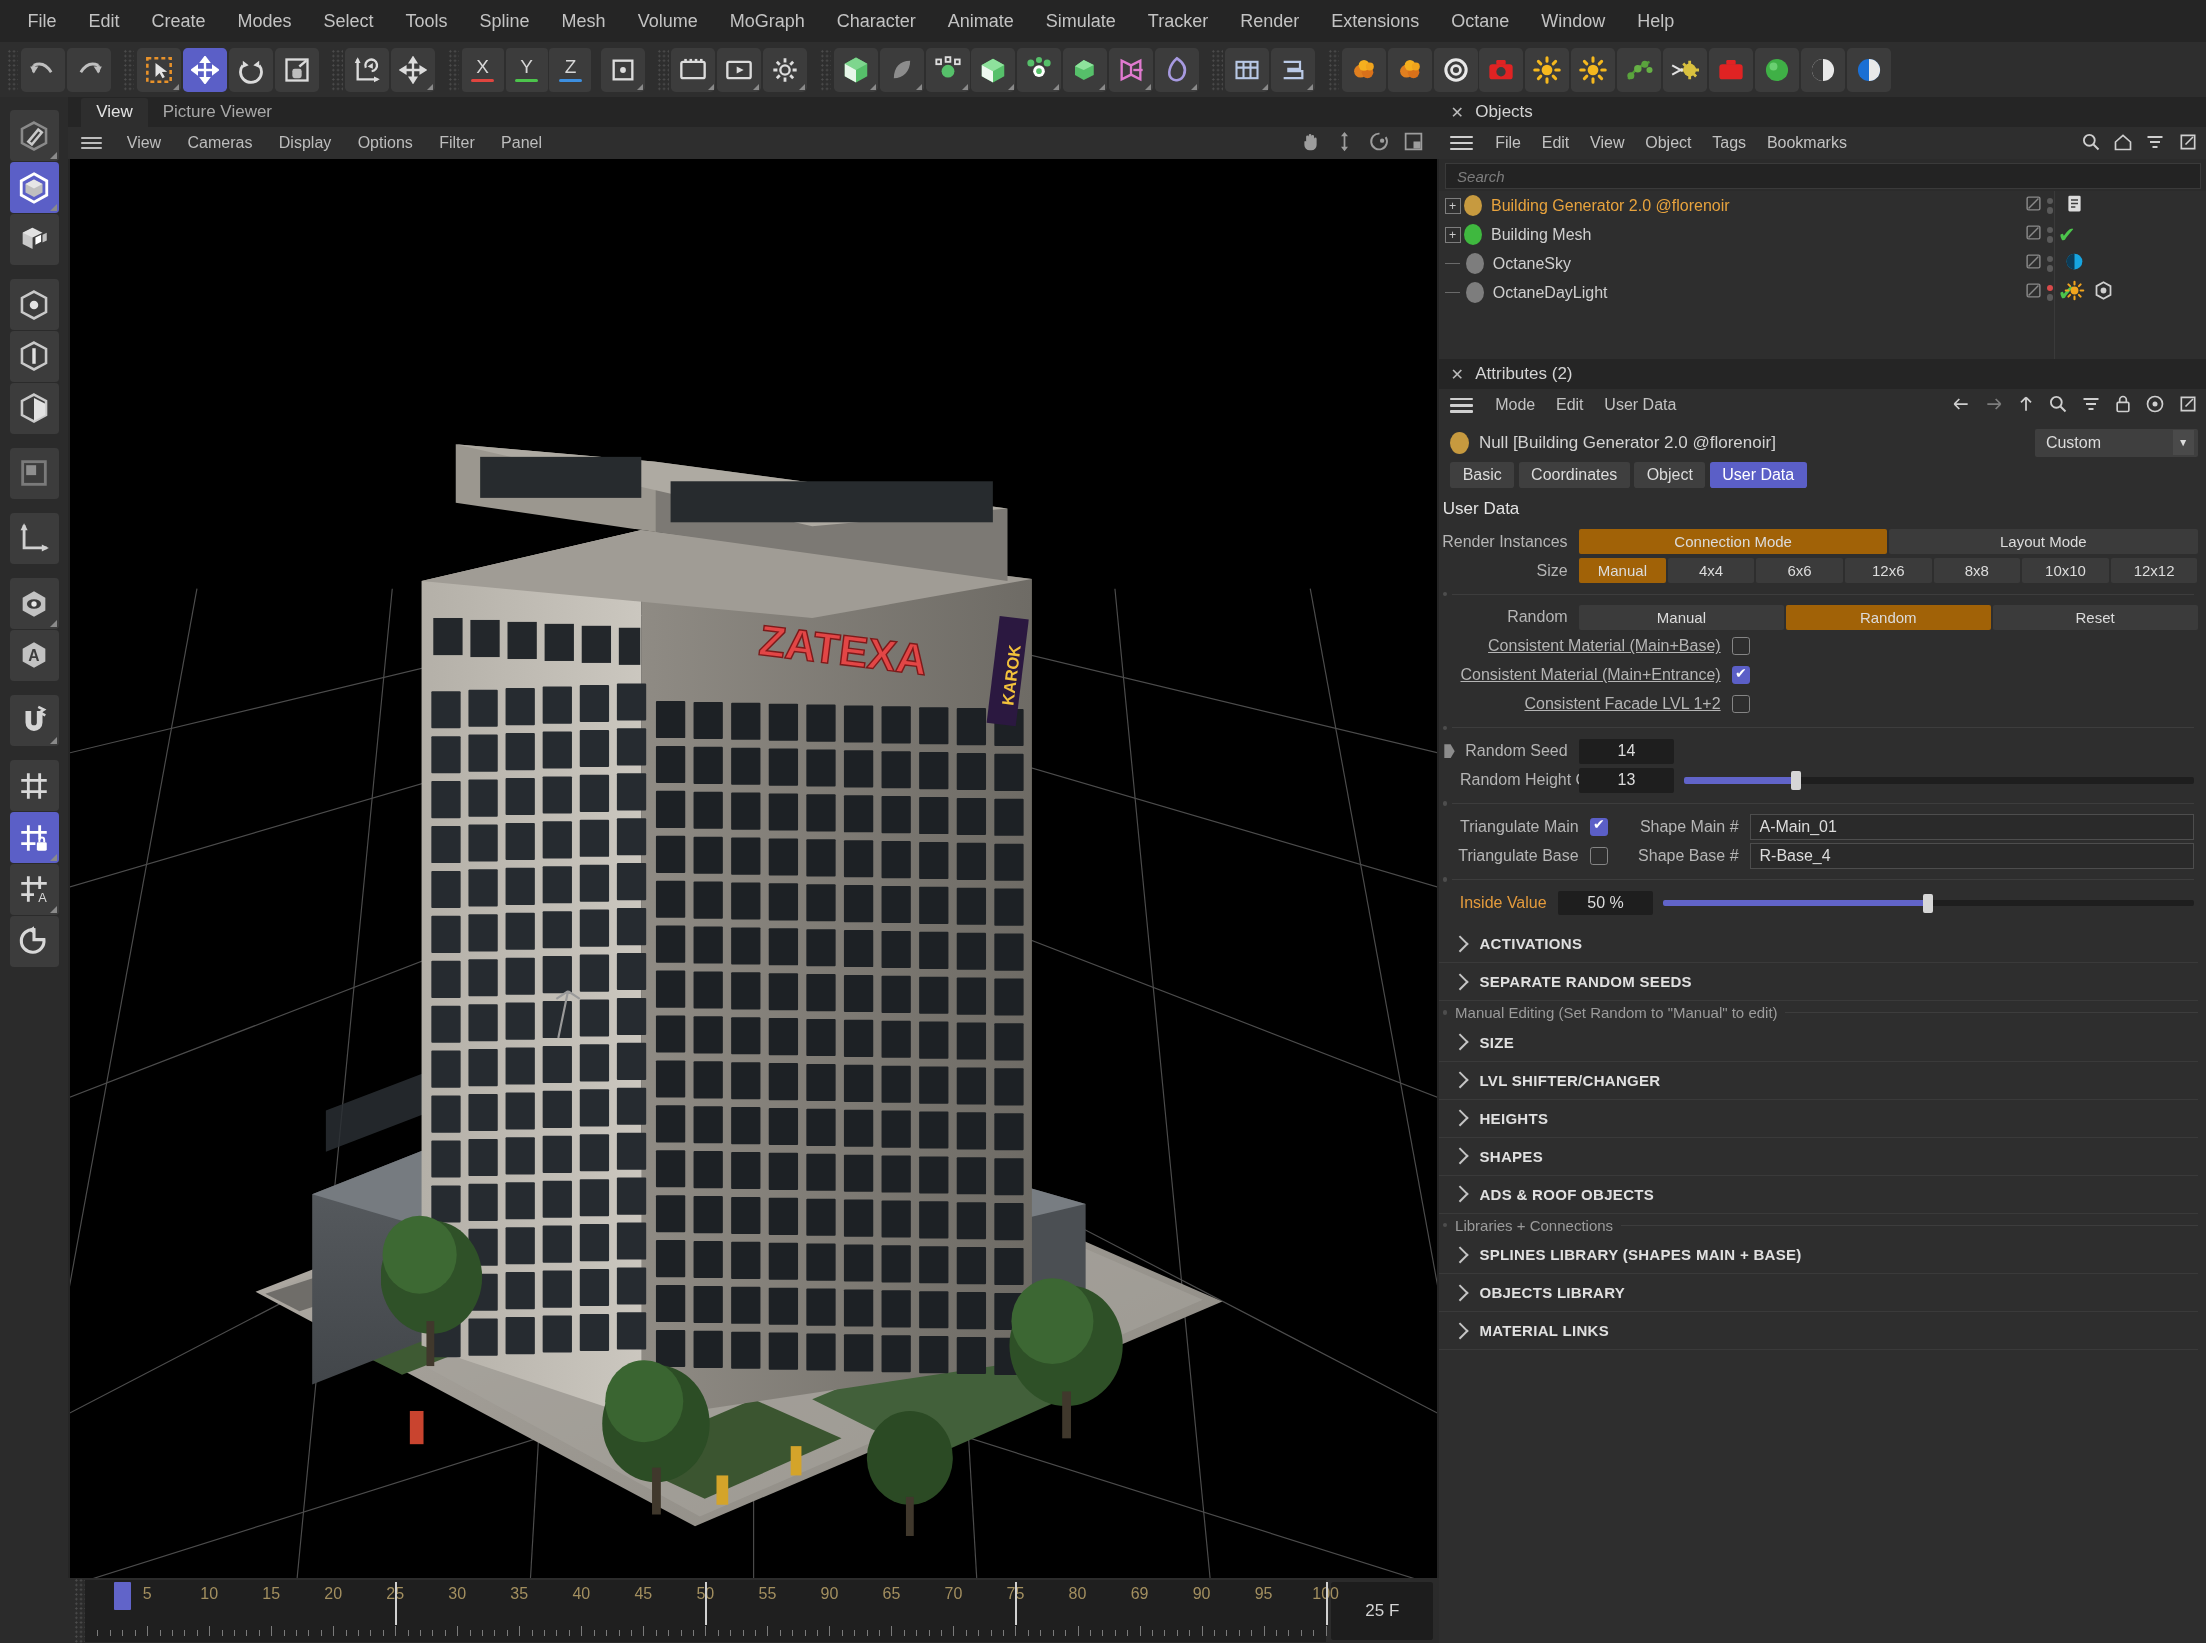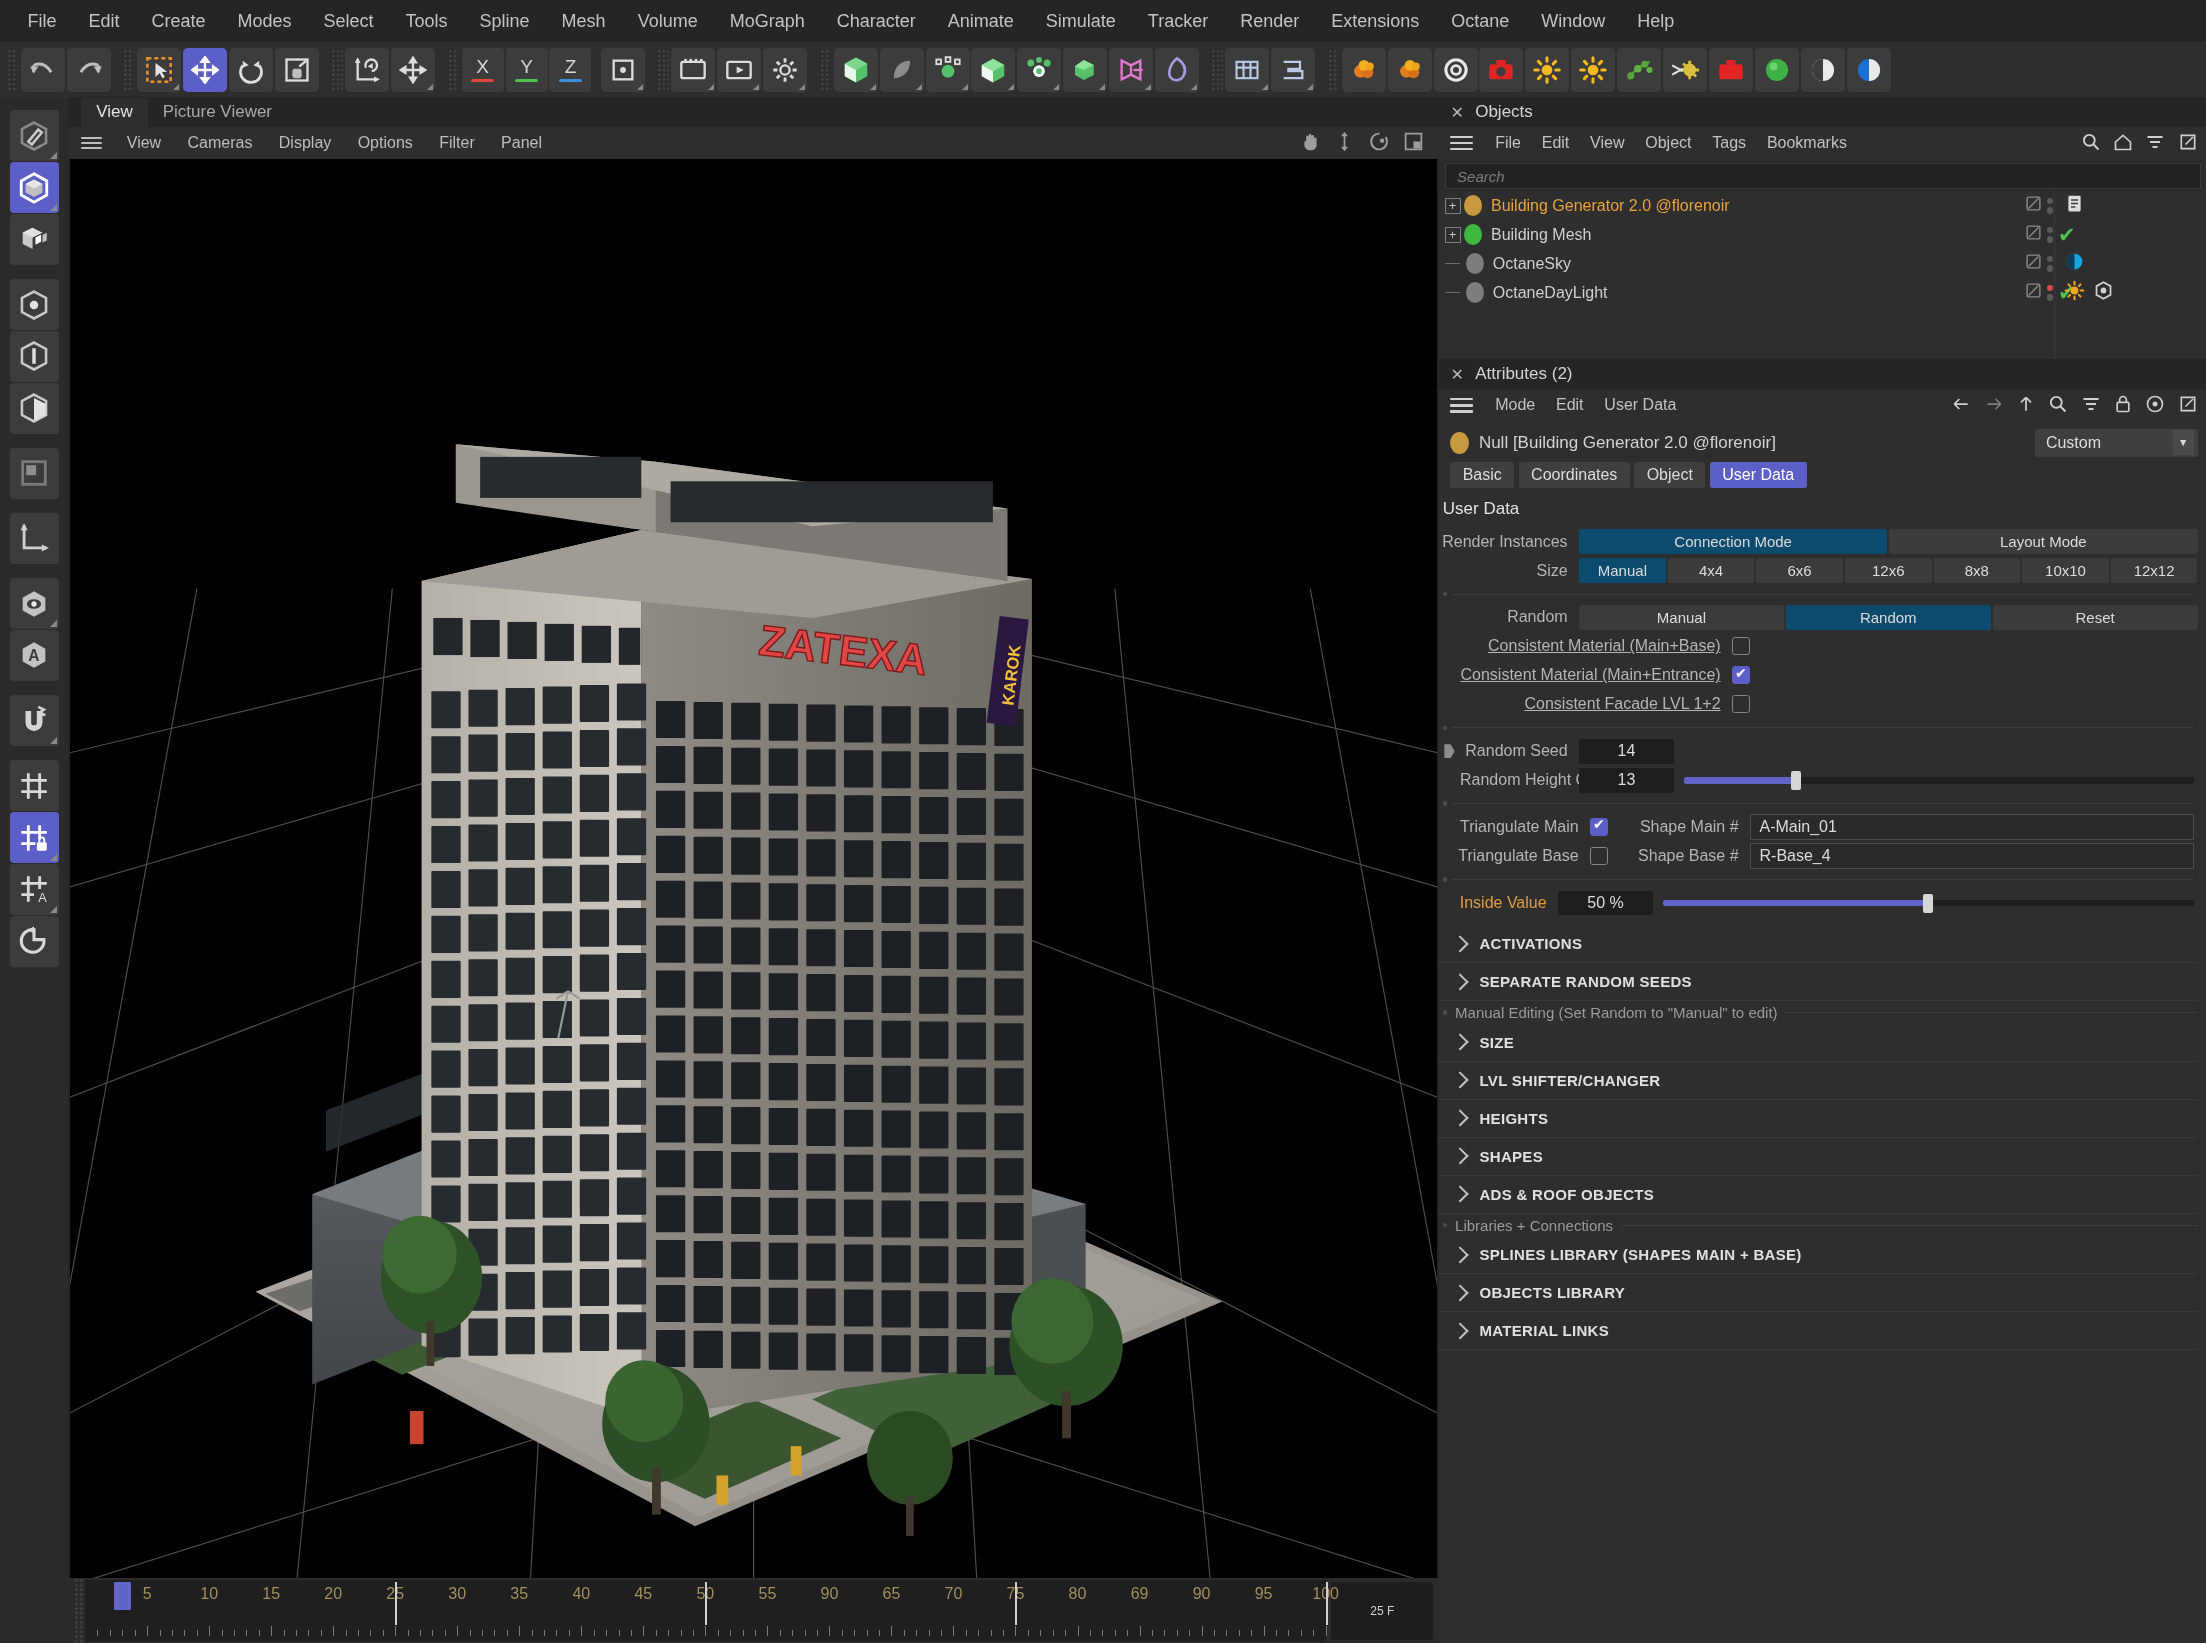--- a/index.html
+++ b/index.html
@@ -83,21 +83,21 @@
   .timeline { height:66px; background:#2b2b2b; display:flex; flex-direction:column; flex:0 0 66px; }
   .tlbar { flex:1; display:flex; align-items:stretch; position:relative; padding-left:5.7px;}
   .tlgrip { width:11.4px; background:
       radial-gradient(circle,#4d4d4d 0.9px,transparent 1.1px) 0 0/4.7px 4.7px; flex:0 0 11.4px; }
   .tltrack { flex:1; position:relative; background:#1f1f1f; margin:1.9px 0; }
   .tlnum { position:absolute; top:4.7px; font-size:16px; color:#a38f5f; transform:translateX(-50%);}
   .tltick { position:absolute; bottom:5.7px; width:0.9px; background:#7a7a7a; }
   .tlplay { position:absolute; top:1.9px; width:17px; height:28px; background:#6164c9; border-radius:0.9px;}
   .tlkey { position:absolute; top:1.9px; bottom:17px; width:1.9px; background:#d0d0d0; }
   .tlfield { width:102px; margin:3.8px 5.7px; background:#1d1d1d; border-radius:2.8px;
-    display:flex; align-items:center; justify-content:center; font-size:12px; color:#d4d4d4;}
+    display:flex; align-items:center; justify-content:center; font-size:17px; color:#d4d4d4;}
 
   
   .right { width:768px; flex:0 0 768px; display:flex; flex-direction:column; background:#2b2b2b; }
   .panelTitle { height:30px; display:flex; align-items:center; gap:11.4px;
      padding-left:11.4px; background:#252525; font-size:17px; color:#d4d4d4;}
   .panelTitle .x { color:#bbb; font-size:16px; }
   .panelMenu { height:32px; background:#2e2e2e; display:flex; align-items:center; padding:0 9.5px 0 11.4px;}
   .panelMenu .ham { width:23px; display:flex; flex-direction:column; gap:3.3px; margin-right:11.4px;}
   .panelMenu .ham i{display:block;height:2.8px;background:#cfcfcf;border-radius:0.9px;}
   .panelMenu .mi { font-size:16px; color:#c2c2c2; padding:2.8px 10.4px; }
@@ -136,21 +136,21 @@
   .attrbody { flex:1; overflow:hidden; padding:0 9.5px 0 0;}
   .sechdr { font-size:17px; color:#e4e4e4; padding:3.8px 0 7.6px 3.8px; }
   .row { display:flex; align-items:center; height:29px; }
   .lbl { width:140px; text-align:right; padding-right:11.4px; font-size:16px; color:#b5b5b5;
      white-space:nowrap; }
   .lbl.wide { width:293px;text-decoration:underline; }
   .lbl.orange { color:#e49b3c; }
   .segbar { display:flex; flex:1; gap:1.9px; height:24.6px;}
   .seg { flex:1; background:#3b3b3b; display:flex; align-items:center; justify-content:center;
      font-size:15px; color:#dcdcdc; border-radius:1.9px;}
-  .seg.on { background:#0c4a6e; }
+  .seg.on { background:#a16207; }
   .cbx { width:18px; height:18px; border:1.4px solid #858585; border-radius:2.8px; background:#2e2e2e;
      display:inline-block; position:relative; }
   .cbx.on { background:#5b5fc7; border-color:#5b5fc7; }
   .cbx.on::after { content:"✔"; position:absolute; left:1.9px; top:-2.8px; font-size:14px; color:#fff;}
   .numfld { width:95px; height:24.6px; background:#1e1e1e; border-radius:1.9px;
      display:flex; align-items:center; justify-content:center; font-size:16px; color:#dcdcdc;}
   .slider { flex:1; height:24.6px; position:relative; margin-left:9.5px; margin-right:3.8px; display:flex; align-items:center;}
   .slider .trk { position:absolute; left:0; right:0; height:6.6px; background:#1e1e1e; border-radius:1.9px;}
   .slider .fil { position:absolute; left:0; height:6.6px; background:#6164c9; border-radius:1.9px;}
   .slider .knb { position:absolute; width:9.5px; height:19px; background:#d6d6d6; border-radius:1.9px;}

